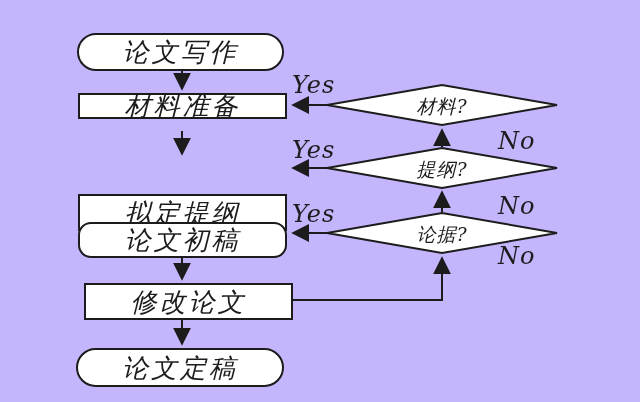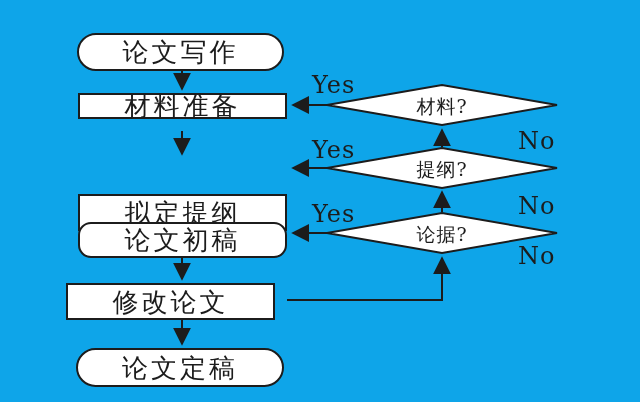--- a/index.html
+++ b/index.html
@@ -4,24 +4,25 @@
 <style>
   html, body {
     margin: 0;
     padding: 0;
     background: #ffffff;
   }
   .canvas {
     position: relative;
     width: 640px;
     height: 402px;
-    background: #0ea5e9;
+    background: #c4b5fd;
     font-family: "DejaVu Serif", "Liberation Serif", serif;
     color: #1c1c1c;
     overflow: hidden;
+    font-style: italic;
   }
   .wires {
     position: absolute;
     left: 0;
     top: 0;
     width: 640px;
     height: 402px;
   }
   .node {
     position: absolute;
@@ -45,21 +46,20 @@
     letter-spacing: 1px;
     line-height: 26px;
     white-space: nowrap;
   }
   .edge-label {
     position: absolute;
     font-size: 24px;
     line-height: 24px;
     letter-spacing: 1px;
     white-space: nowrap;
-    margin-left: 20px;
   }
 </style>
 </head>
 <body>
 
 <div class="canvas">
 
   <svg class="wires" viewBox="0 0 640 402" xmlns="http://www.w3.org/2000/svg">
     <defs>
       <marker id="ah" viewBox="0 0 10 10" refX="9" refY="5" markerWidth="9" markerHeight="9" orient="auto-start-reverse">
@@ -95,21 +95,21 @@
   </div>
 
   <div class="node" style="left:78px; top:158px; width:209px; height:37px;margin-top:36px;">
     <span>拟定提纲</span>
   </div>
 
   <div class="node" style="left:78px; top:222px; width:209px; height:36px;border-radius:13px;">
     <span>论文初稿</span>
   </div>
 
-  <div class="node" style="left:66px; top:283px; width:209px; height:37px;">
+  <div class="node" style="left:84px; top:283px; width:209px; height:37px;">
     <span>修改论文</span>
   </div>
 
   <div class="node stadium" style="left:76px; top:348px; width:208px; height:39px;">
     <span>论文定稿</span>
   </div>
 
   <div class="decision-label" style="left:377px; top:93px;">材料?</div>
   <div class="decision-label" style="left:377px; top:221px;">论据?</div>
   <div class="decision-label" style="left:377px; top:156px;">提纲?</div>

